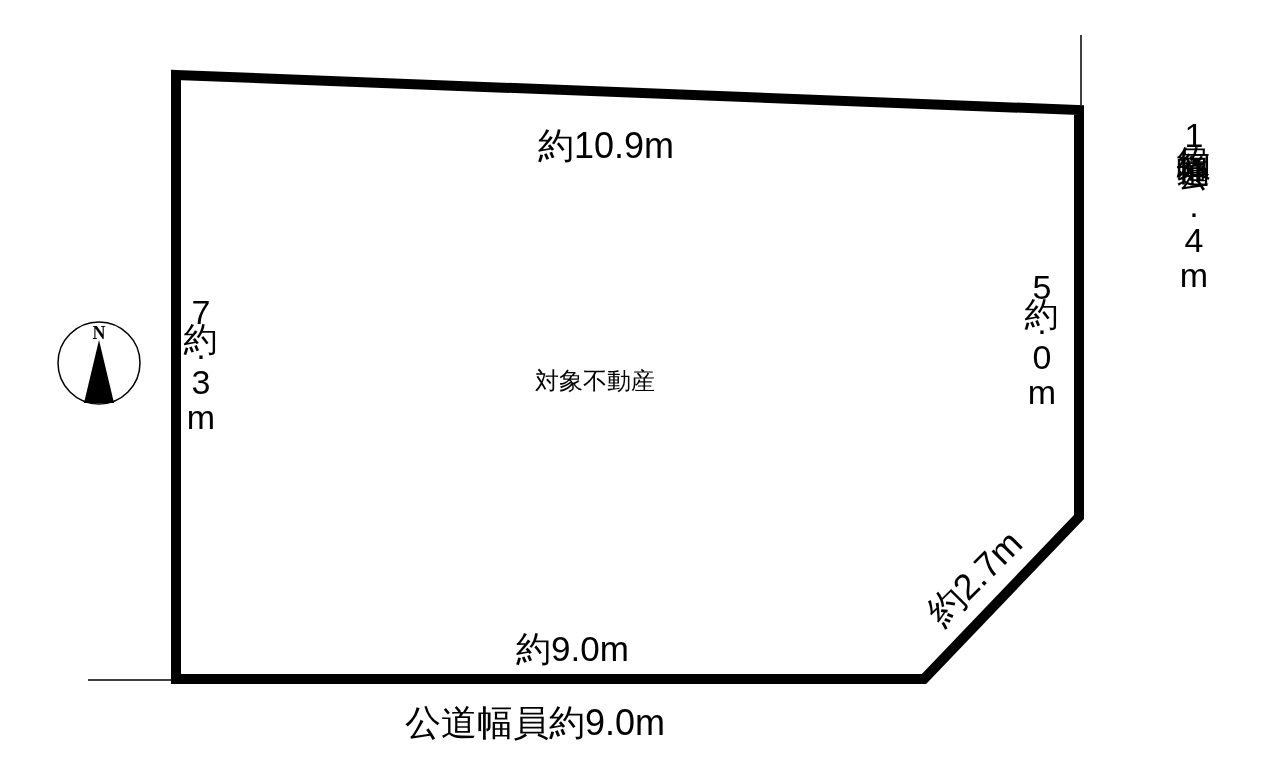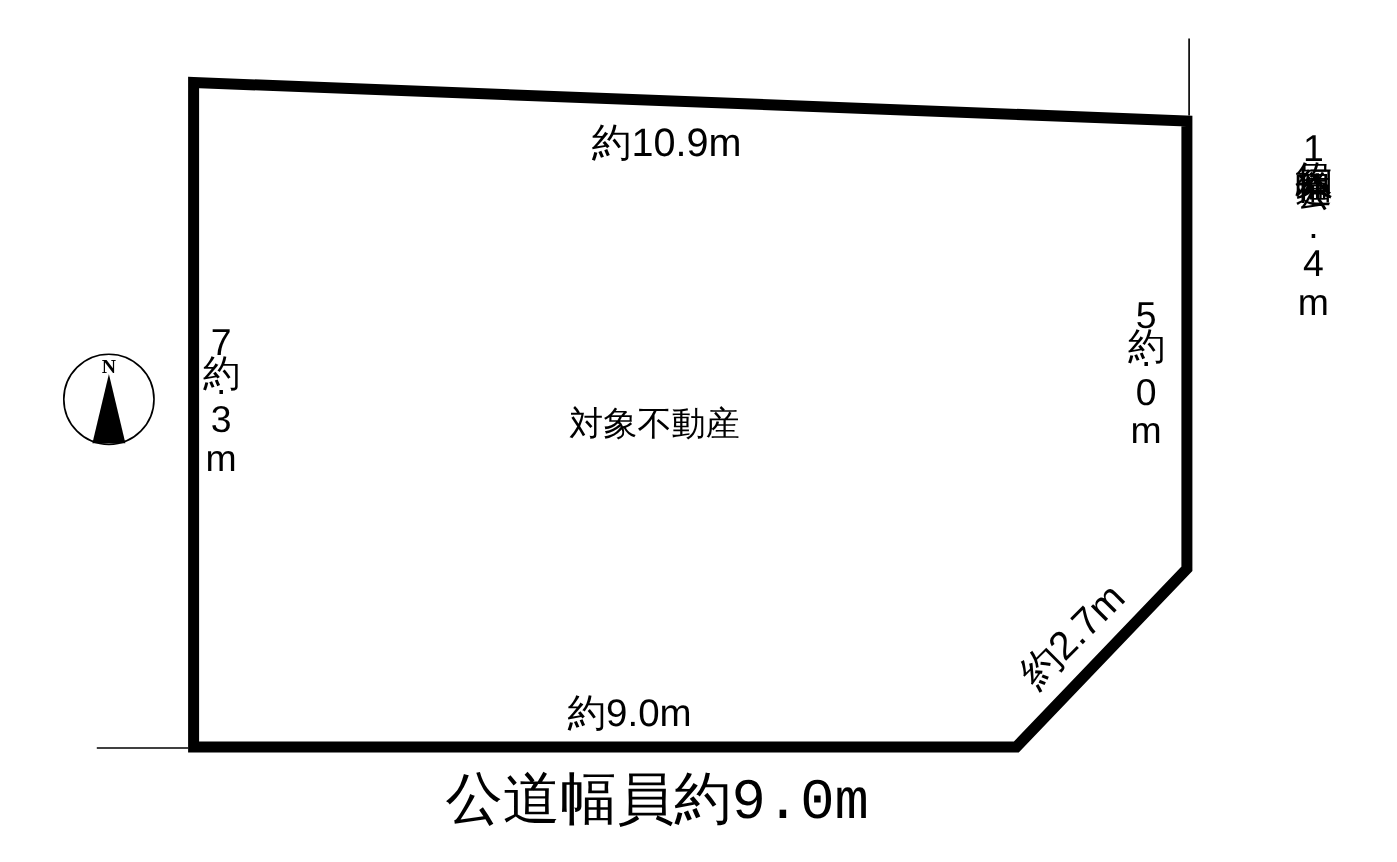--- a/index.html
+++ b/index.html
@@ -30,30 +30,30 @@
   }
   .center-x {
     transform: translateX(-50%);
   }
   .vert {
     writing-mode: vertical-rl;
     text-orientation: upright;
     letter-spacing: -3px;
     transform: translateX(-50%);
   }
-  .dim-top    { left: 538px; top: 112px; font-size: 36px; }
+  .dim-top    { left: 538px; top: 128px; font-size: 36px; }
   .dim-left   { left: 201px; top: 296px; font-size: 34px; }
   .dim-right  { left: 1042px; top: 271px; font-size: 34px; }
   .dim-bottom { left: 516px; top: 631px; font-size: 35px; }
   .dim-diag   {
     left: 975px; top: 578px; font-size: 36px;
     transform: translate(-50%, -50%) rotate(-45deg);
   }
-  .subject    { left: 595px; top: 369px; font-size: 31px; text-align: right; }
-  .road-bottom { left: 405px; top: 705px; font-size: 52px; font-family: Liberation Mono, monospace; }
+  .subject    { left: 595px; top: 369px; font-size: 24px; text-align: right; }
+  .road-bottom { left: 405px; top: 705px; font-size: 36px; }
   .road-right  { left: 1194px; top: 131px; font-size: 34px; }
   .compass-n {
     font-family: "Liberation Serif", serif;
     font-weight: bold;
     font-size: 18px;
   }
 </style>
 </head>
 <body>
 

